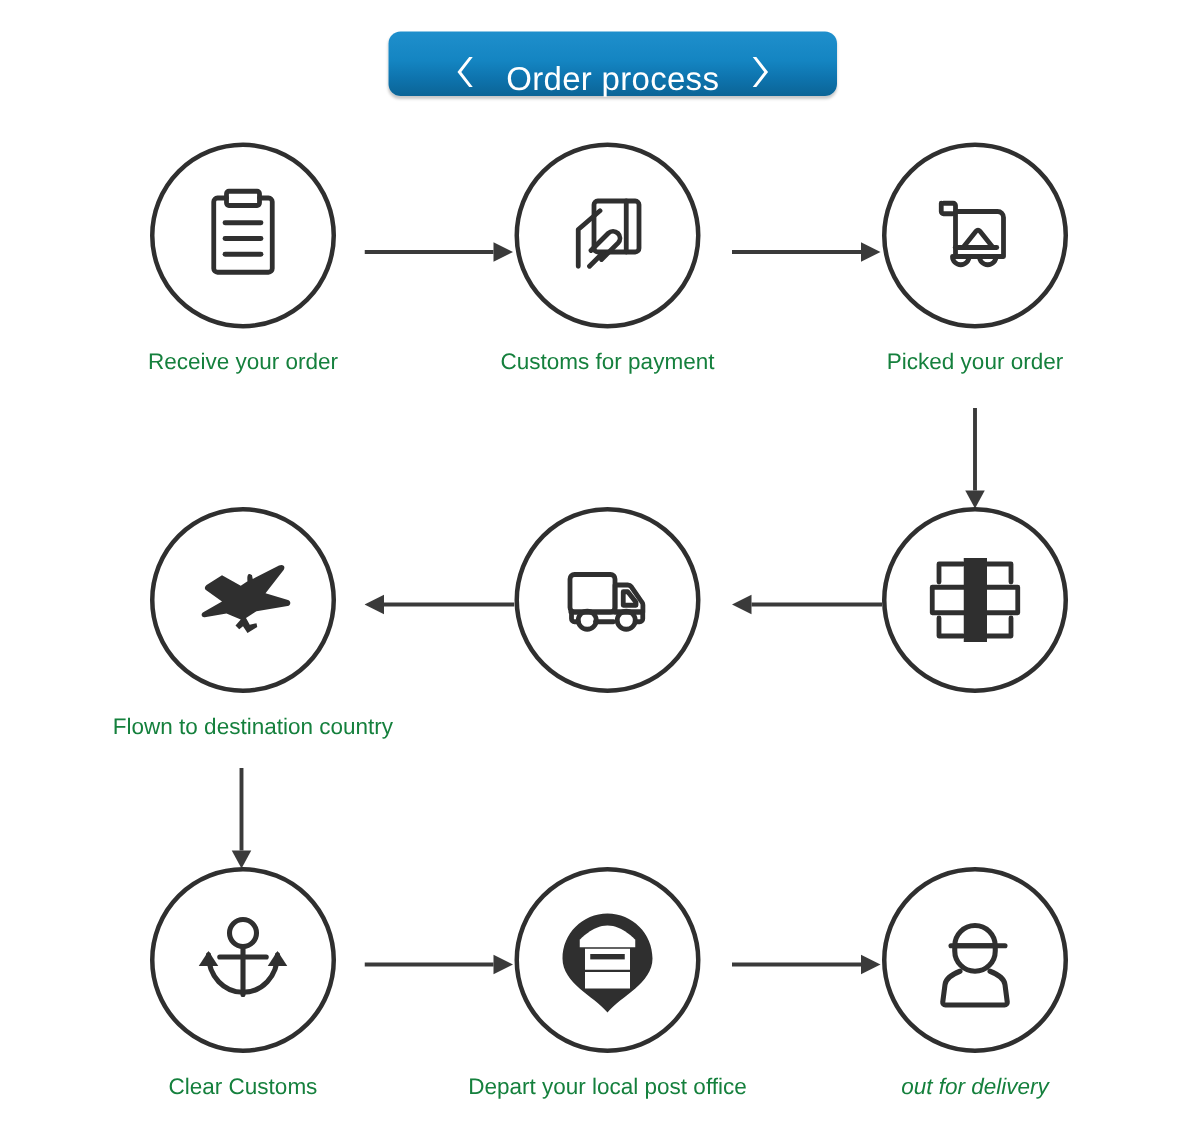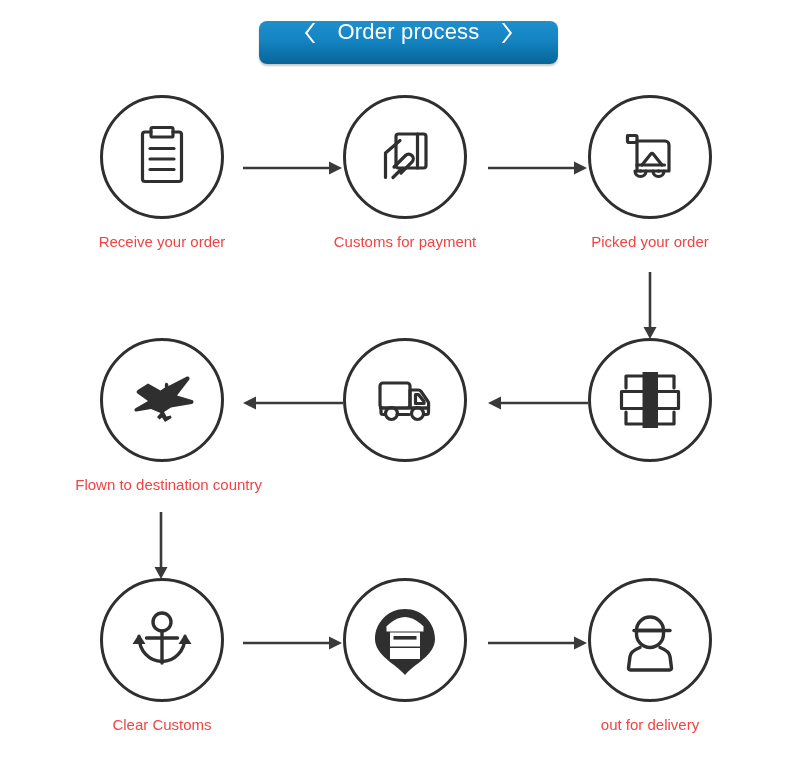--- a/index.html
+++ b/index.html
@@ -26,21 +26,21 @@
   #banner {
     position: absolute;
     left: 259px;
     top: 21px;
     width: 299px;
     height: 43px;
     border-radius: 8px;
     background: linear-gradient(to bottom, #1f8fcc 0%, #1485c2 45%, #0e74ae 72%, #0b6496 100%);
     box-shadow: 0 2px 2px rgba(0,0,0,0.22);
     display: flex;
-    align-items: flex-start;
+    align-items: flex-end;
     justify-content: center;
     gap: 20px;
   }
   #banner .chev {
     color: #ffffff;
     font-size: 22px;
     line-height: 1;
     font-weight: 700;
     display: block;
     transform: scaleX(0.85);
@@ -67,21 +67,21 @@
     border-radius: 50%;
     box-sizing: border-box;
     display: flex;
     align-items: center;
     justify-content: center;
   }
   .circle svg { display: block; }
   .caption {
     margin-top: 14px;
     font-size: 15px;
-    color: #ef4444;
+    color: #15803d;
     white-space: nowrap;
     line-height: 1.2;
   }
 
   
   .arrow-h, .arrow-v {
     position: absolute;
   }
   .arrow-h svg, .arrow-v svg { display: block; }
 </style>
@@ -267,30 +267,31 @@
     <svg width="78" height="78" viewBox="0 0 78 78" aria-hidden="true">
       <path d="M39 8 C22.4 8 9 21.4 9 38 C9 54.6 30 63 39 74 C48 63 69 54.6 69 38 C69 21.4 55.6 8 39 8 Z" fill="#2f2f2f"></path>
       <g fill="#ffffff" stroke="none">
         <path d="M20.5 25.5 C20.5 25.5 29 16 39 16 C49 16 57.5 25.5 57.5 25.5 L57.5 30.5 L20.5 30.5 Z"></path>
         <rect x="24" y="31.5" width="30" height="14"></rect>
         <rect x="24" y="47" width="30" height="11"></rect>
       </g>
       <rect x="27.5" y="35" width="23" height="3.6" fill="#2f2f2f"></rect>
     </svg>
   </div>
+  <div class="caption">Depart your local post office</div>
 </div>
 
 <div class="arrow-h" style="left:488px; top:635px;">
   <svg width="100" height="16" viewBox="0 0 100 16" aria-hidden="true">
     <line x1="0" y1="8" x2="86" y2="8" stroke="#3a3a3a" stroke-width="2.6"></line>
     <path d="M86 1.5 L99 8 L86 14.5 Z" fill="#3a3a3a"></path>
   </svg>
 </div>
 
-<div class="node" style="left:550px; top:578px;">
+<div class="node" style="left:550px; top:578px;font-style:italic;">
   <div class="circle">
     <svg width="74" height="74" viewBox="0 0 74 74" aria-hidden="true">
       <g fill="none" stroke="#2f2f2f" stroke-width="3.4" stroke-linejoin="round" stroke-linecap="round">
         <path d="M23.5 27.5 V31 a13.5 13.5 0 0 0 27 0 V27.5"></path>
         <path d="M23.5 27.5 a13.5 13.5 0 0 1 27 0 Z"></path>
         <line x1="21" y1="27.5" x2="57" y2="27.5"></line>
         <path d="M27 44.5 C20.5 47 17.5 49.5 17 53.5 L15.5 65 a1.8 1.8 0 0 0 1.8 2 H56.7 a1.8 1.8 0 0 0 1.8 -2 L57 53.5 C56.5 49.5 53.5 47 47 44.5"></path>
       </g>
     </svg>
   </div>

